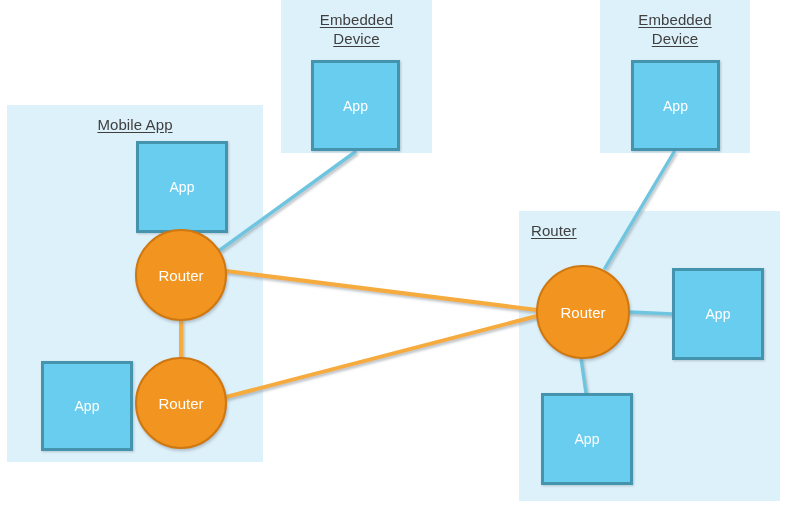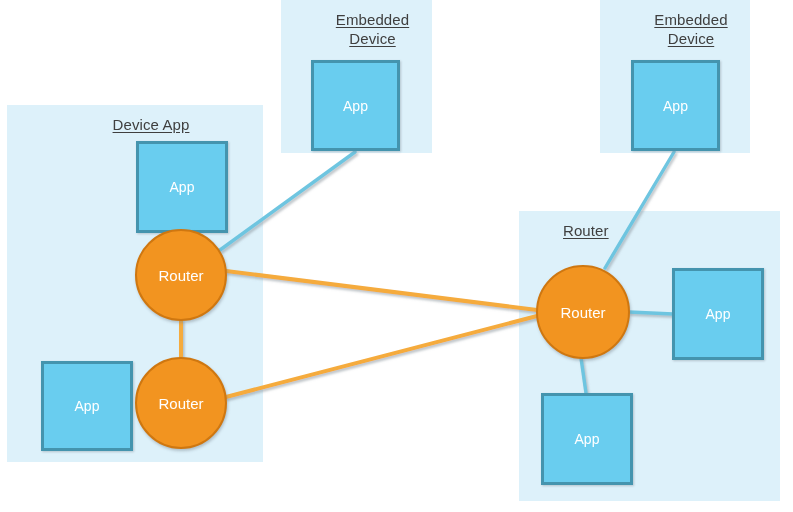--- a/index.html
+++ b/index.html
@@ -26,21 +26,20 @@
   }
   .group-label {
     position: absolute;
     color: #3f3f3f;
     font-size: 15px;
     line-height: 19px;
     text-decoration: underline;
     text-underline-offset: 2px;
     white-space: pre-line;
     letter-spacing: 0.1px;
-    padding-left: 32px;
   }
   .group-label.center {
     text-align: center;
   }
   .group-label.left {
     text-align: left;
   }
   
   #edges {
     position: absolute;
@@ -77,21 +76,21 @@
     font-size: 15px;
     box-shadow: 1px 2px 3px rgba(120,130,140,0.45);
   }
 </style>
 </head>
 <body>
 
 <div id="canvas" style="background: rgb(255, 255, 255);">
 
   <div class="group-panel" style="left: 7px; top: 105px; width: 256px; height: 357px; background: rgb(221, 241, 250);">
-    <div class="group-label center" style="left: 0px; right: 0px; top: 10px; color: rgb(63, 63, 63);">Device App</div>
+    <div class="group-label center" style="left: 0px; right: 0px; top: 10px; color: rgb(63, 63, 63);">Mobile App</div>
   </div>
 
   <div class="group-panel" style="left: 281px; top: 0px; width: 151px; height: 153px; background: rgb(221, 241, 250);">
     <div class="group-label center" style="left: 0px; right: 0px; top: 10px; color: rgb(63, 63, 63);">Embedded
 Device</div>
   </div>
 
   <div class="group-panel" style="left: 600px; top: 0px; width: 150px; height: 153px; background: rgb(221, 241, 250);">
     <div class="group-label center" style="left: 0px; right: 0px; top: 10px; color: rgb(63, 63, 63);">Embedded
 Device</div>

